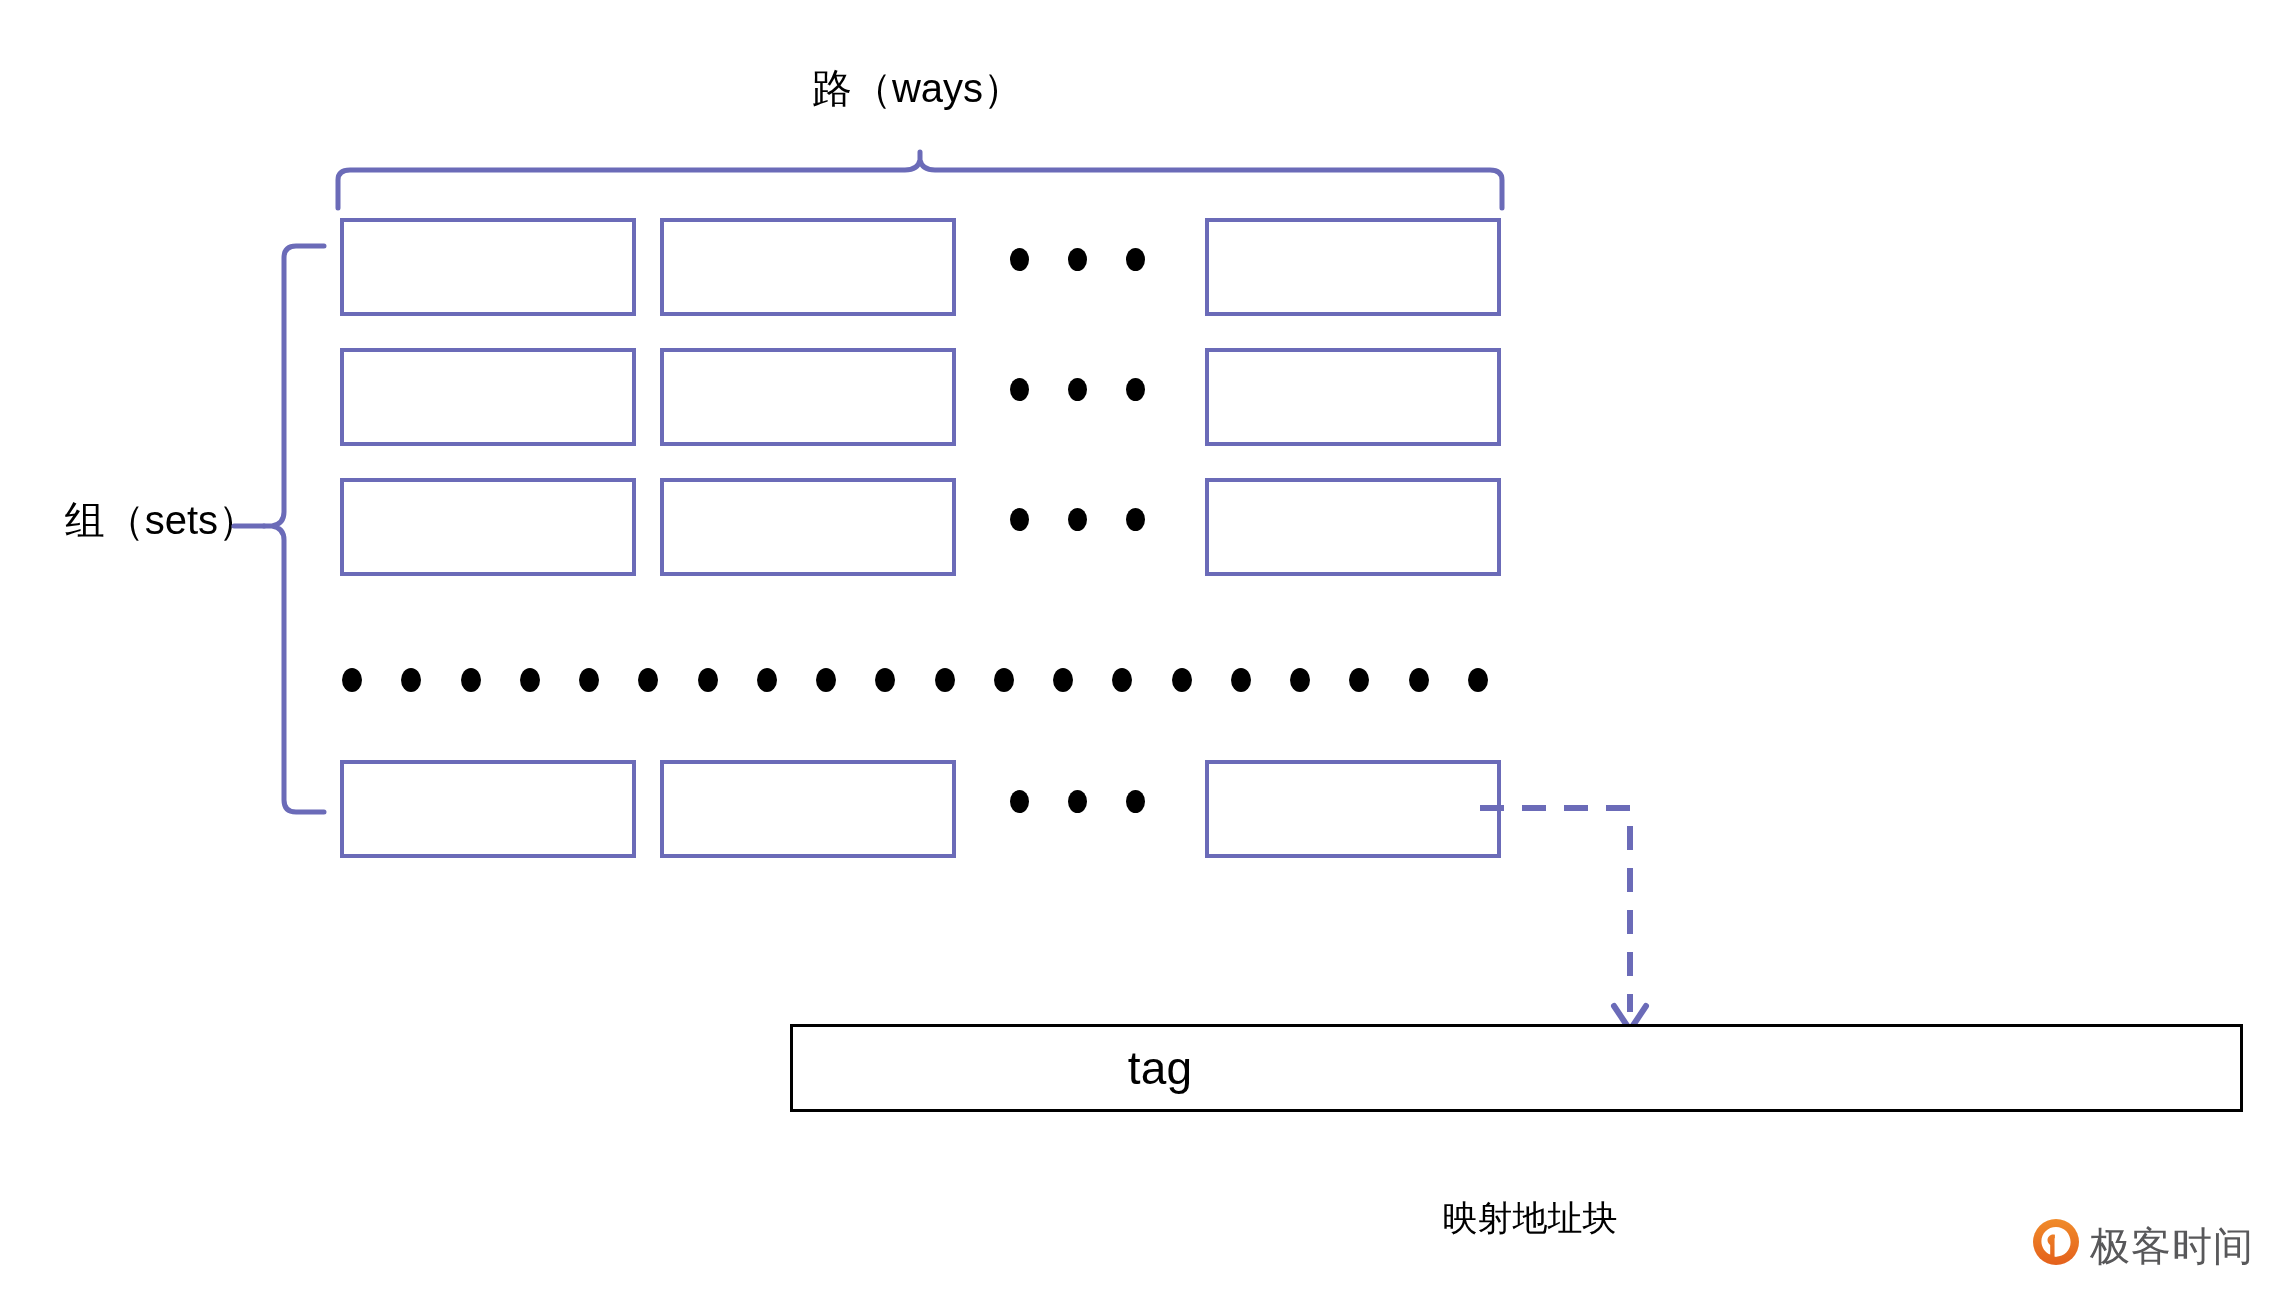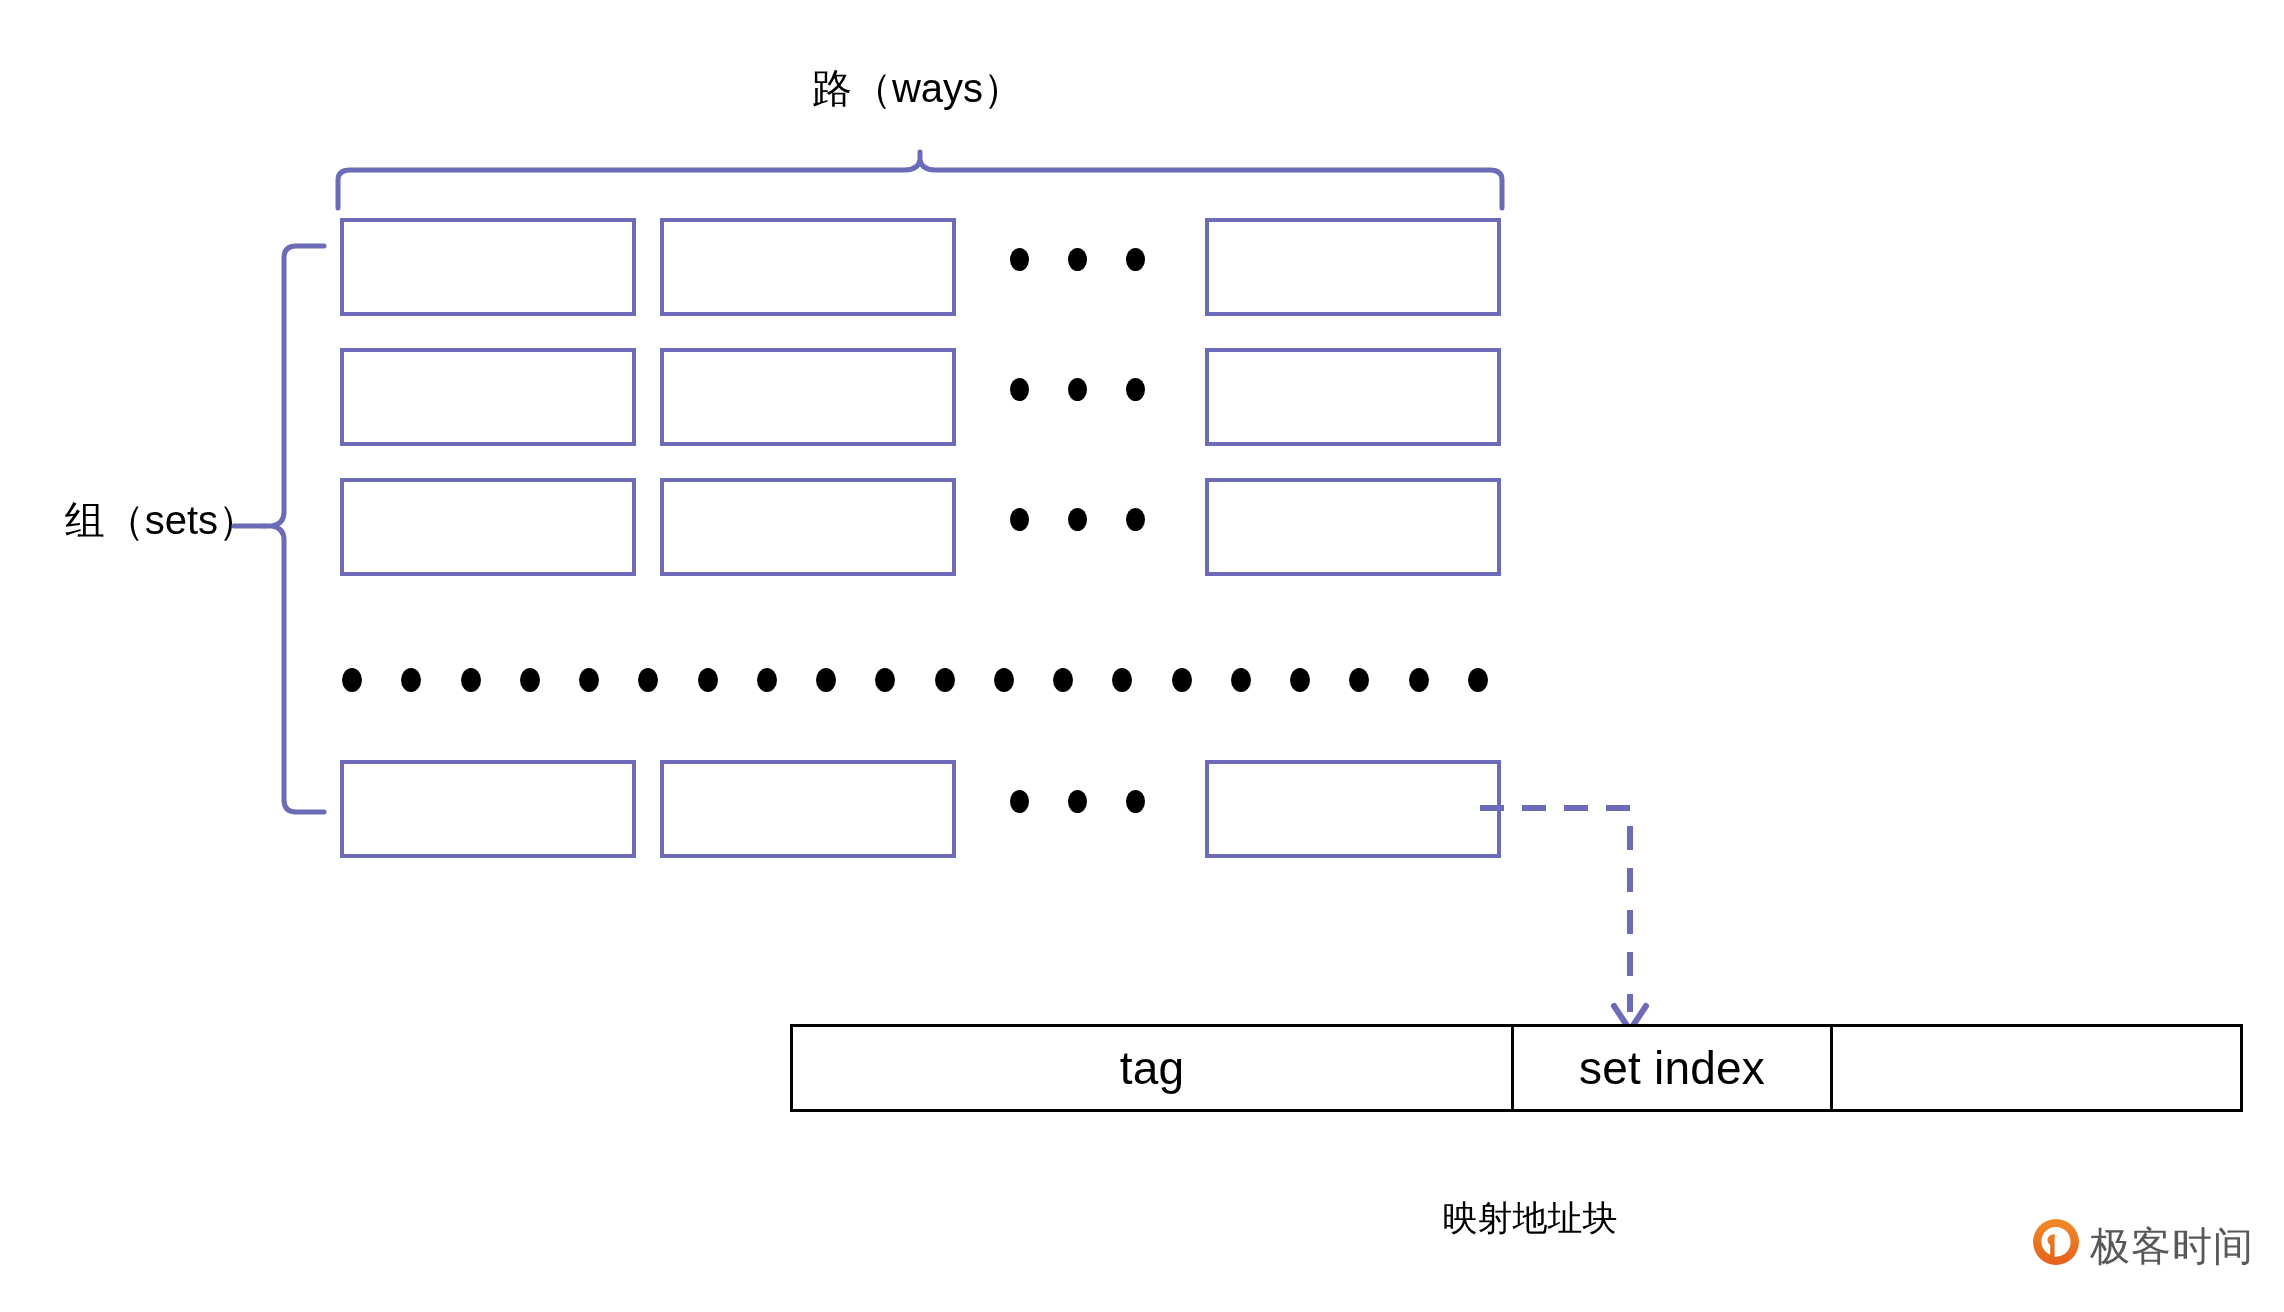--- a/index.html
+++ b/index.html
@@ -83,20 +83,21 @@
     position: absolute;
     left: 790px;
     top: 1024px;
     width: 1453px;
     height: 88px;
     box-sizing: border-box;
     border: 3px solid #000000;
     background: #ffffff;
     display: flex;
     align-items: stretch;
+    padding-left: 8px;
   }
   .addr-seg {
     box-sizing: border-box;
     display: flex;
     align-items: center;
     justify-content: center;
     font-size: 46px;
     color: #000000;
     letter-spacing: .2px;
   }
@@ -203,21 +204,20 @@
     <div class="cell" style="left:1205px; top:760px; width:296px; height:98px;"></div>
   </div>
 
   <svg id="connector" width="200" height="260" viewBox="0 0 200 260">
     <path d="M 0 28 L 150 28 L 150 232" fill="none" stroke="#6b6bb8" stroke-width="6" stroke-dasharray="24 18" stroke-linecap="butt"></path>
     <path d="M 134 226 L 150 250 L 166 226" fill="none" stroke="#6b6bb8" stroke-width="6" stroke-linecap="round" stroke-linejoin="round"></path>
   </svg>
 
   <div id="addr-block">
     <div class="addr-seg" id="seg-tag">tag</div>
-    <div class="addr-seg" id="seg-set-index">set index</div>
   </div>
 
   <div class="label" id="addr-caption">映射地址块</div>
 
   <div id="watermark">
     <svg id="watermark-mark" viewBox="0 0 48 48">
       <defs>
         <linearGradient id="gt-grad" x1="0" y1="0" x2="0" y2="1">
           <stop offset="0%" stop-color="#f08b2a"></stop>
           <stop offset="100%" stop-color="#e4611c"></stop>

